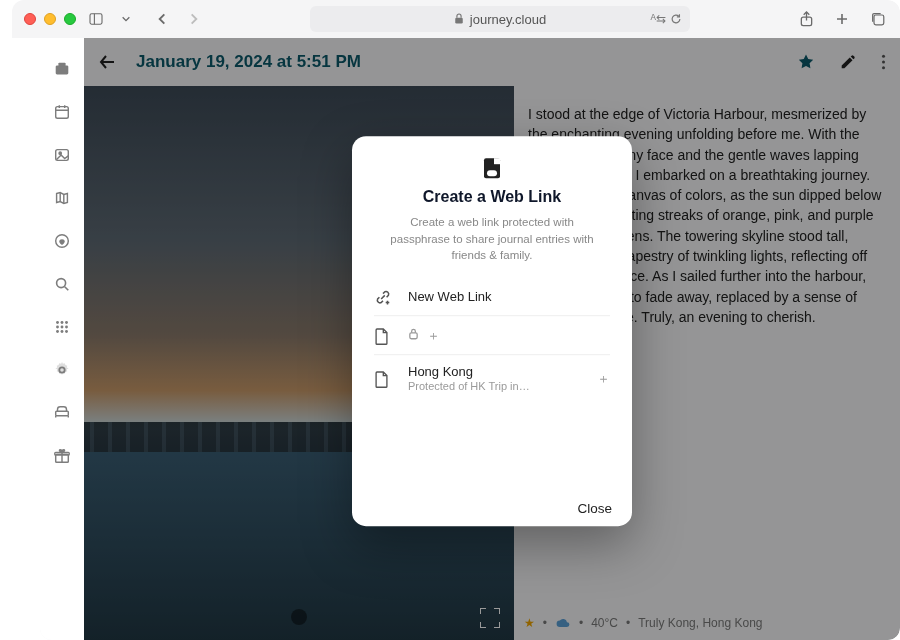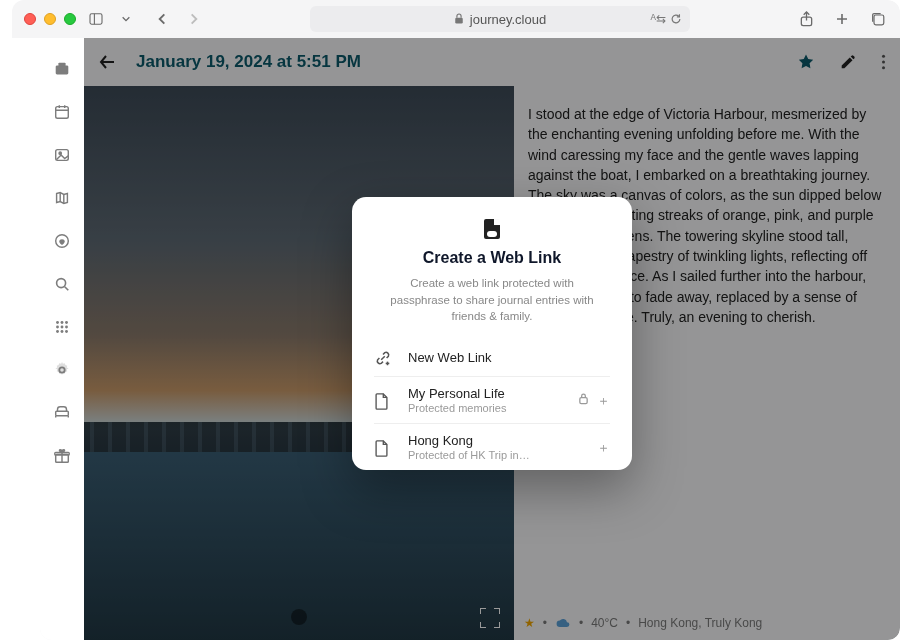--- a/index.html
+++ b/index.html
@@ -279,21 +279,21 @@
           <span class="star">★</span>
           <span>•</span>
           <span class="cloud">
             <svg viewBox="0 0 20 14" width="16" height="12" fill="#5aa0d8">
                 <path d="M6 12a4 4 0 010-8 5 5 0 019 2 3 3 0 010 6H6z"></path>
               </svg>
           </span>
           <span>•</span>
           <span>40°C</span>
           <span>•</span>
-          <span>Hong Kong, Truly Kong</span>
+          <span>Truly Kong, Hong Kong</span>
         </div>
       </div>
     </div>
 
     <div class="scrim"></div>
 
     <div class="modal">
       <div class="modal-icon">
           <div class="pg"></div>
         </div>
@@ -314,24 +314,20 @@
               <div class="t">New Web Link</div>
             </div>
         </div>
         <div class="link-row">
           <span class="lic">
             <svg viewBox="0 0 16 20" width="15" height="18" fill="none" stroke="#555" stroke-width="1.5">
                 <path d="M3 2h7l4 4v12a1 1 0 01-1 1H3a1 1 0 01-1-1V3a1 1 0 011-1z"></path>
                 <polyline points="10,2 10,6 14,6"></polyline>
               </svg>
           </span>
-          <div class="txt">
-            <div class="t">My Personal Life</div>
-            <div class="s">Protected memories</div>
-          </div>
           <div class="ricons">
             <span>
               <svg viewBox="0 0 12 14" width="11" height="13" fill="none" stroke="#9a9a9a" stroke-width="1.4">
                   <rect x="2" y="6" width="8" height="6.5" rx="1.5"></rect>
                   <path d="M4 6V4.2a2 2 0 014 0V6"></path>
                 </svg>
             </span>
             <span>＋</span>
           </div>
         </div>
@@ -344,16 +340,19 @@
           </span>
           <div class="txt">
             <div class="t">Hong Kong</div>
             <div class="s">Protected of HK Trip in…</div>
           </div>
           <div class="ricons">
             <span>＋</span>
           </div>
         </div>
       </div>
+      <div class="modal-footer">
+        <button>Close</button>
+      </div>
     </div>
 
   </div>
 </div>
 
 </body></html>

